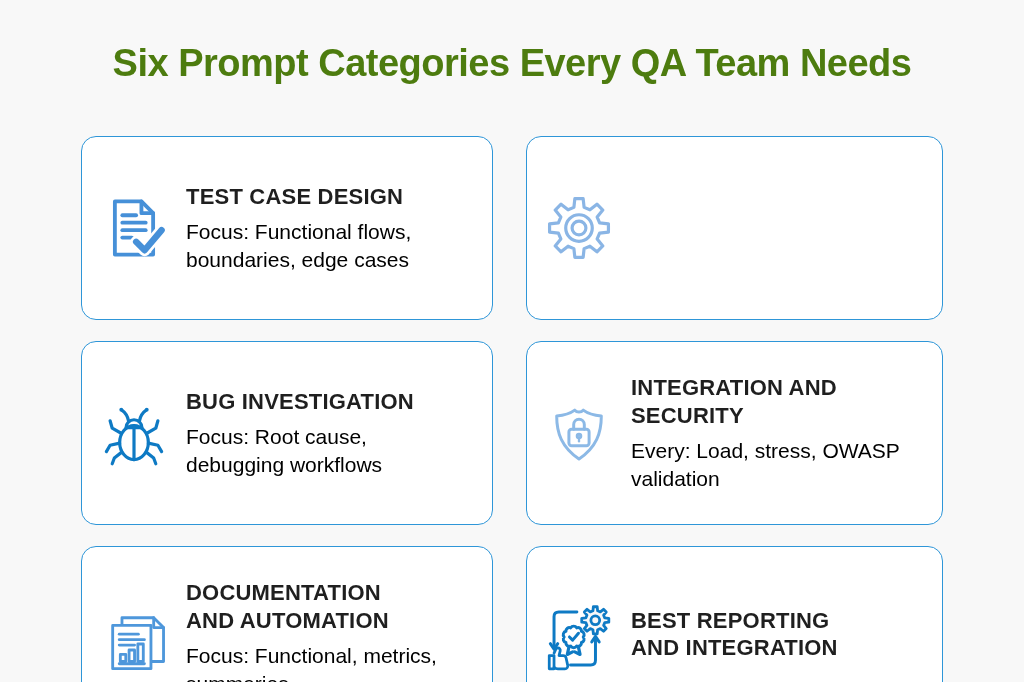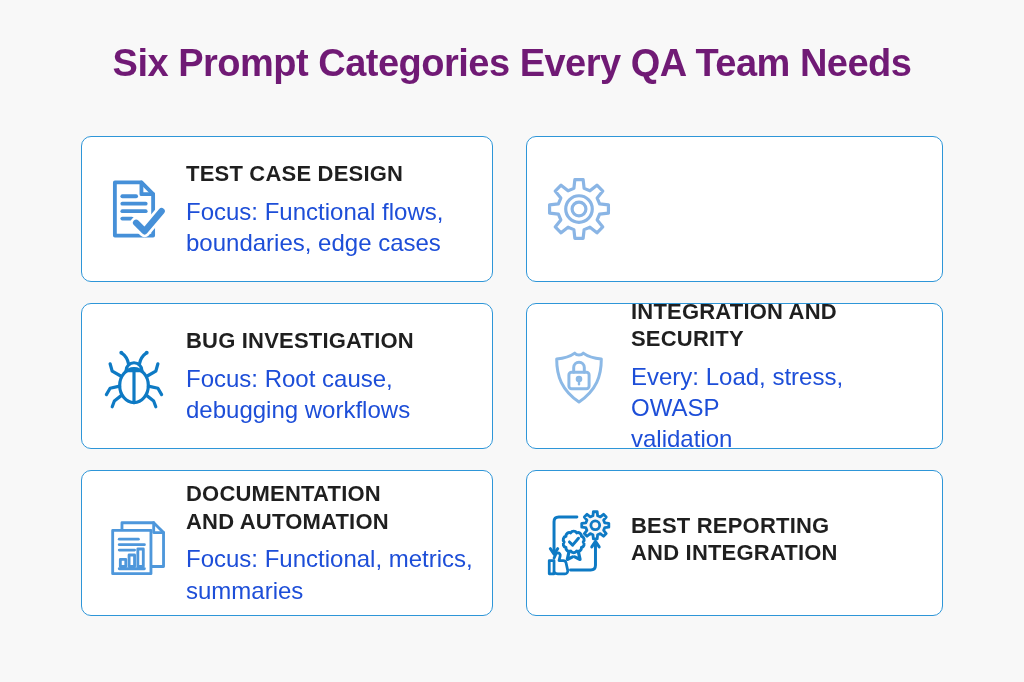--- a/index.html
+++ b/index.html
@@ -7,59 +7,59 @@
     width: 1024px;
     height: 682px;
     background: #F8F8F8;
     font-family: "Liberation Sans", sans-serif;
     overflow: hidden;
   }
   .page-title {
     text-align: center;
     font-size: 38px;
     font-weight: 700;
-    color: #701a75;
+    color: #4d7c0f;
     margin: 42px 0 0 0;
     letter-spacing: -0.5px;
   }
   .grid {
     display: grid;
     grid-template-columns: 412px 417px;
     column-gap: 33px;
     row-gap: 21px;
     margin: 51px 0 0 81px;
   }
   .card {
     box-sizing: border-box;
-    height: 146px;
+    height: 184px;
     background: #FFFFFF;
     border: 1.5px solid #2E96D8;
-    border-radius: 10px;
+    border-radius: 15px;
     display: flex;
     align-items: center;
   }
   .icon-wrap {
     flex: 0 0 104px;
     display: flex;
     justify-content: center;
     align-items: center;
   }
   .text { flex: 1; padding-right: 12px; }
   .card-title {
     font-size: 22px;
     font-weight: 700;
     color: #1F1F1F;
     margin: 0 0 8px 0;
     line-height: 1.25;
     letter-spacing: 0.2px;
     white-space: pre-line;
   }
   .card-focus {
-    font-size: 24px;
-    color: #1d4ed8;
+    font-size: 21px;
+    color: #000000;
     margin: 0;
     line-height: 1.3;
     white-space: pre-line;
   }
   svg { display: block; }
 </style>
 </head>
 <body>
 
 <h1 class="page-title">Six Prompt Categories Every QA Team Needs</h1>

